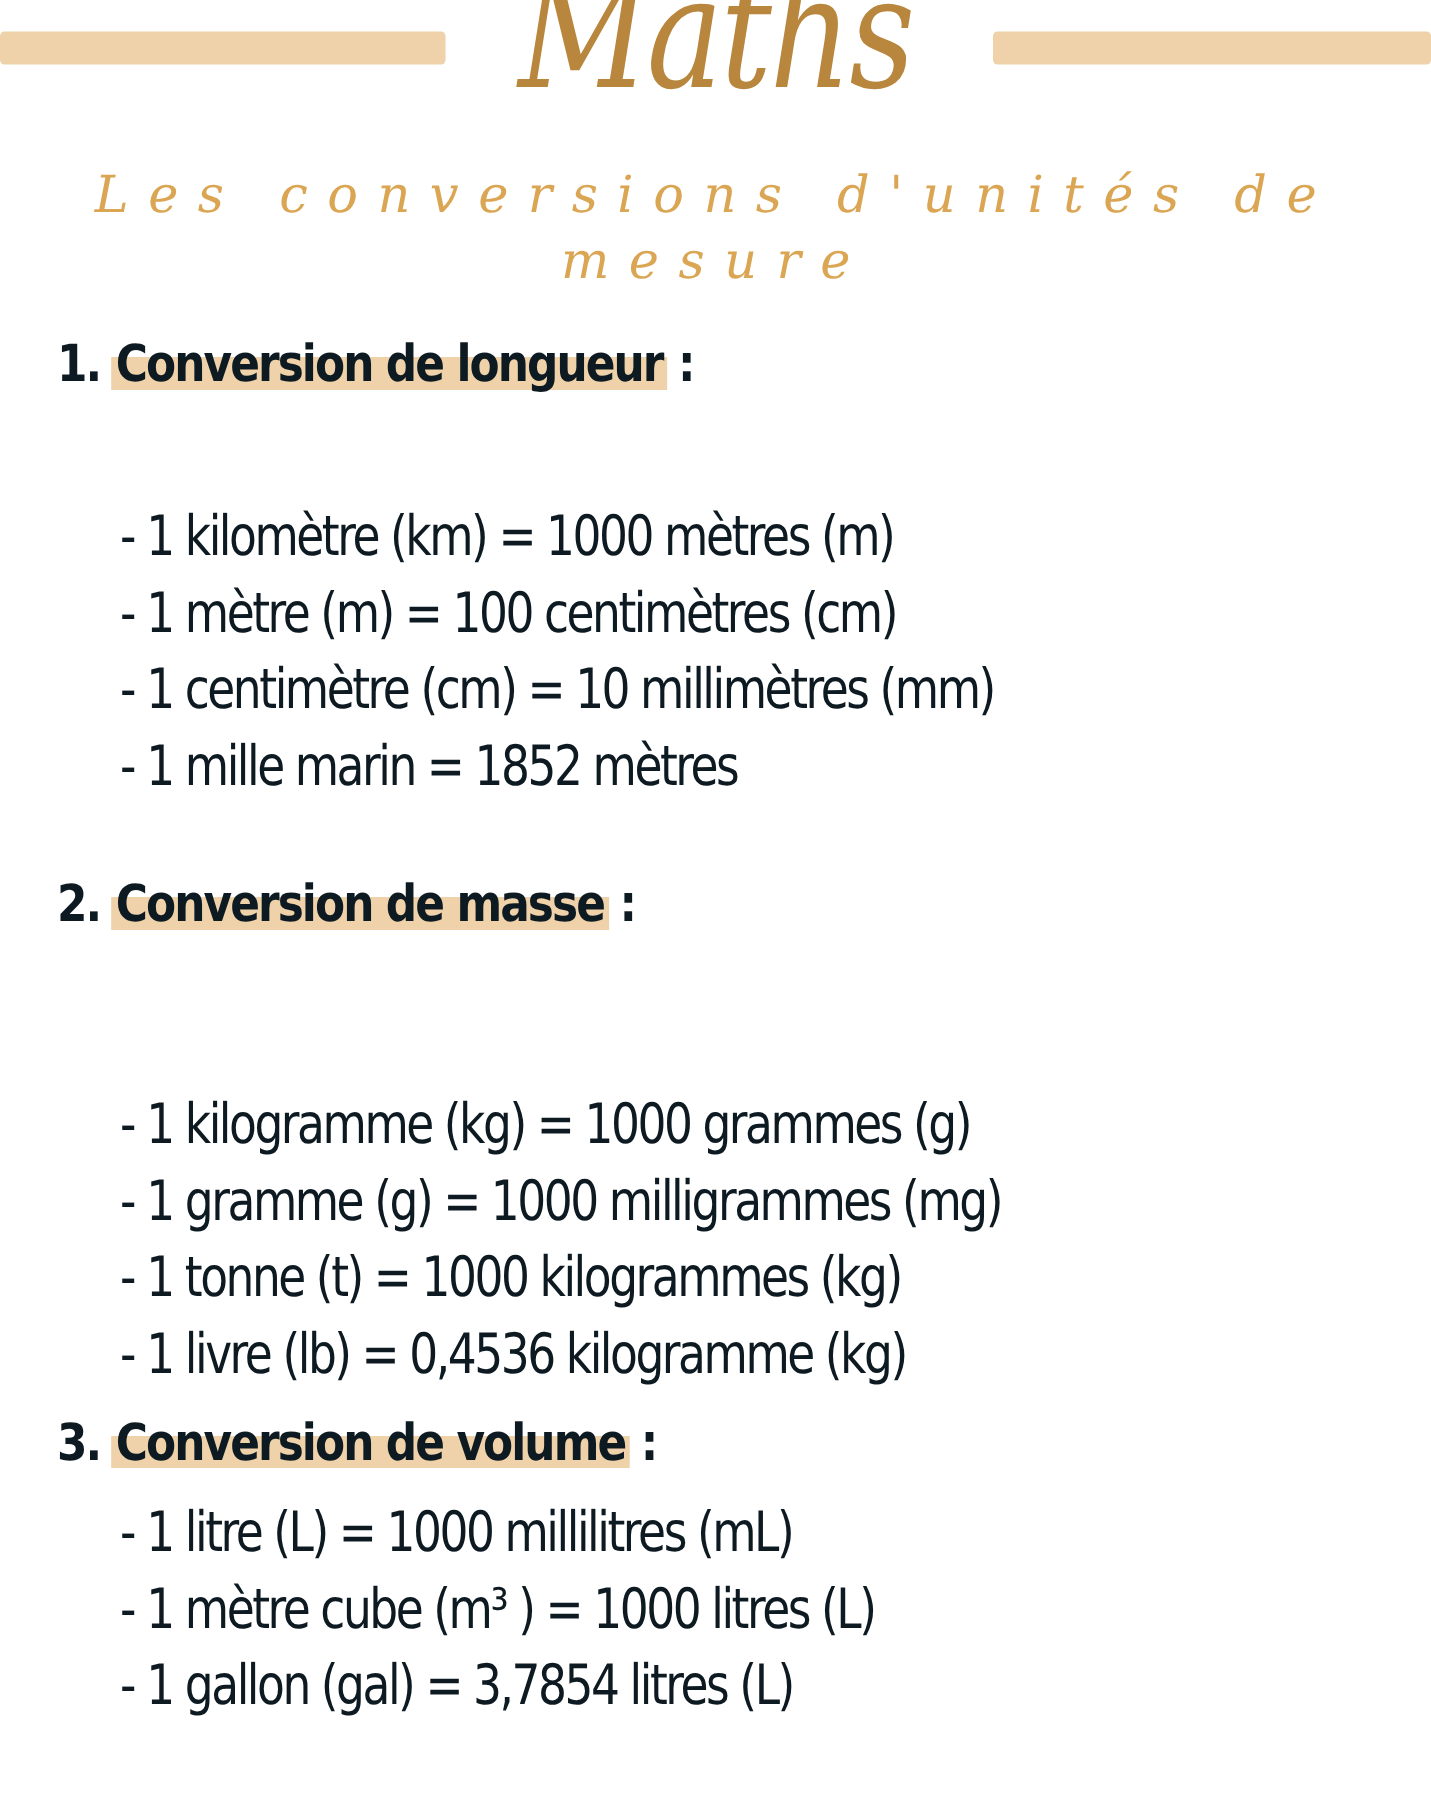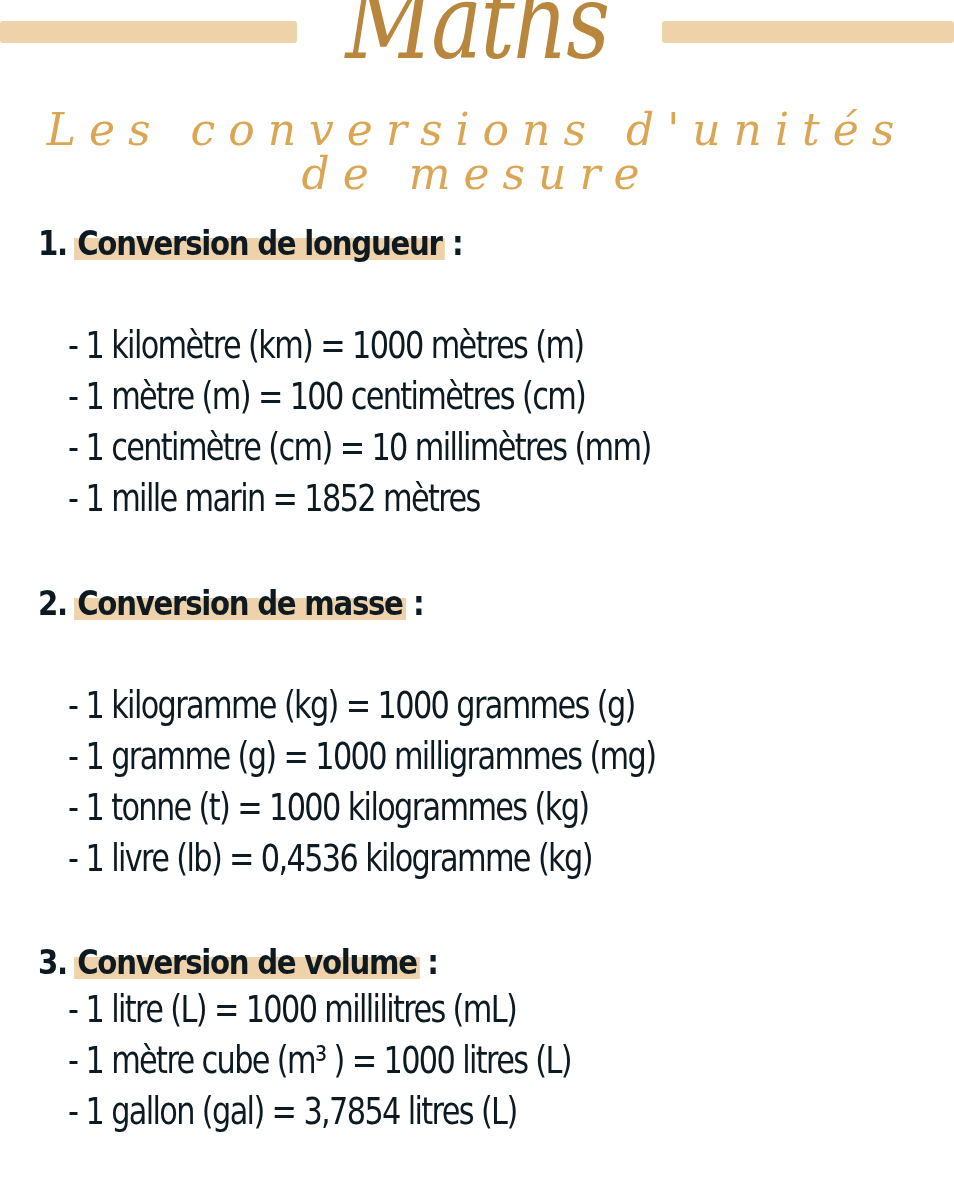--- a/index.html
+++ b/index.html
@@ -39,21 +39,21 @@
     transform: scaleX(0.82);
   }
   .subtitle {
     position: absolute;
     top: 108px;
     left: 0;
     width: 954px;
     text-align: center;
     font-family: "DejaVu Serif", serif;
     font-style: italic;
-    font-size: 44px;
+    font-size: 34px;
     line-height: 44px;
     color: #dba654;
     letter-spacing: 13px;
   }
   .section-heading {
     position: absolute;
     left: 38px;
     font-family: "DejaVu Sans", sans-serif;
     font-size: 34px;
     line-height: 44px;
@@ -66,21 +66,21 @@
   .section-heading .num { margin-right: 8px; }
   .section-heading .hl {
     background: linear-gradient(to bottom, transparent 38%, #efd2a9 38%, #efd2a9 92%, transparent 92%);
     padding: 0 4px;
     border-radius: 3px;
   }
   .section-heading .colon { margin-left: 8px; }
   .item-list {
     position: absolute;
     left: 68px;
-    margin: 0;
+    margin: 12px;
     padding: 0;
     list-style: none;
   }
   .item-list li {
     font-family: "DejaVu Sans", sans-serif;
     font-size: 37px;
     line-height: 51px;
     height: 51px;
     letter-spacing: -2px;
     white-space: nowrap;
@@ -103,21 +103,21 @@
 <ul class="item-list" style="top:320px;">
   <li><span class="dash">-</span><span>1 kilomètre (km) = 1000 mètres (m)</span></li>
   <li><span class="dash">-</span><span>1 mètre (m) = 100 centimètres (cm)</span></li>
   <li><span class="dash">-</span><span>1 centimètre (cm) = 10 millimètres (mm)</span></li>
   <li><span class="dash">-</span><span>1 mille marin = 1852 mètres</span></li>
 </ul>
 
 <div class="section-heading" style="top:581px;">
   <span class="num">2.</span><span class="hl">Conversion de masse</span><span class="colon">:</span>
 </div>
-<ul class="item-list" style="top:680px;">
+<ul class="item-list" style="top:712px;">
   <li><span class="dash">-</span><span>1 kilogramme (kg) = 1000 grammes (g)</span></li>
   <li><span class="dash">-</span><span>1 gramme (g) = 1000 milligrammes (mg)</span></li>
   <li><span class="dash">-</span><span>1 tonne (t) = 1000 kilogrammes (kg)</span></li>
   <li><span class="dash">-</span><span>1 livre (lb) = 0,4536 kilogramme (kg)</span></li>
 </ul>
 
 <div class="section-heading" style="top:940px;">
   <span class="num">3.</span><span class="hl">Conversion de volume</span><span class="colon">:</span>
 </div>
 <ul class="item-list" style="top:984px;">

